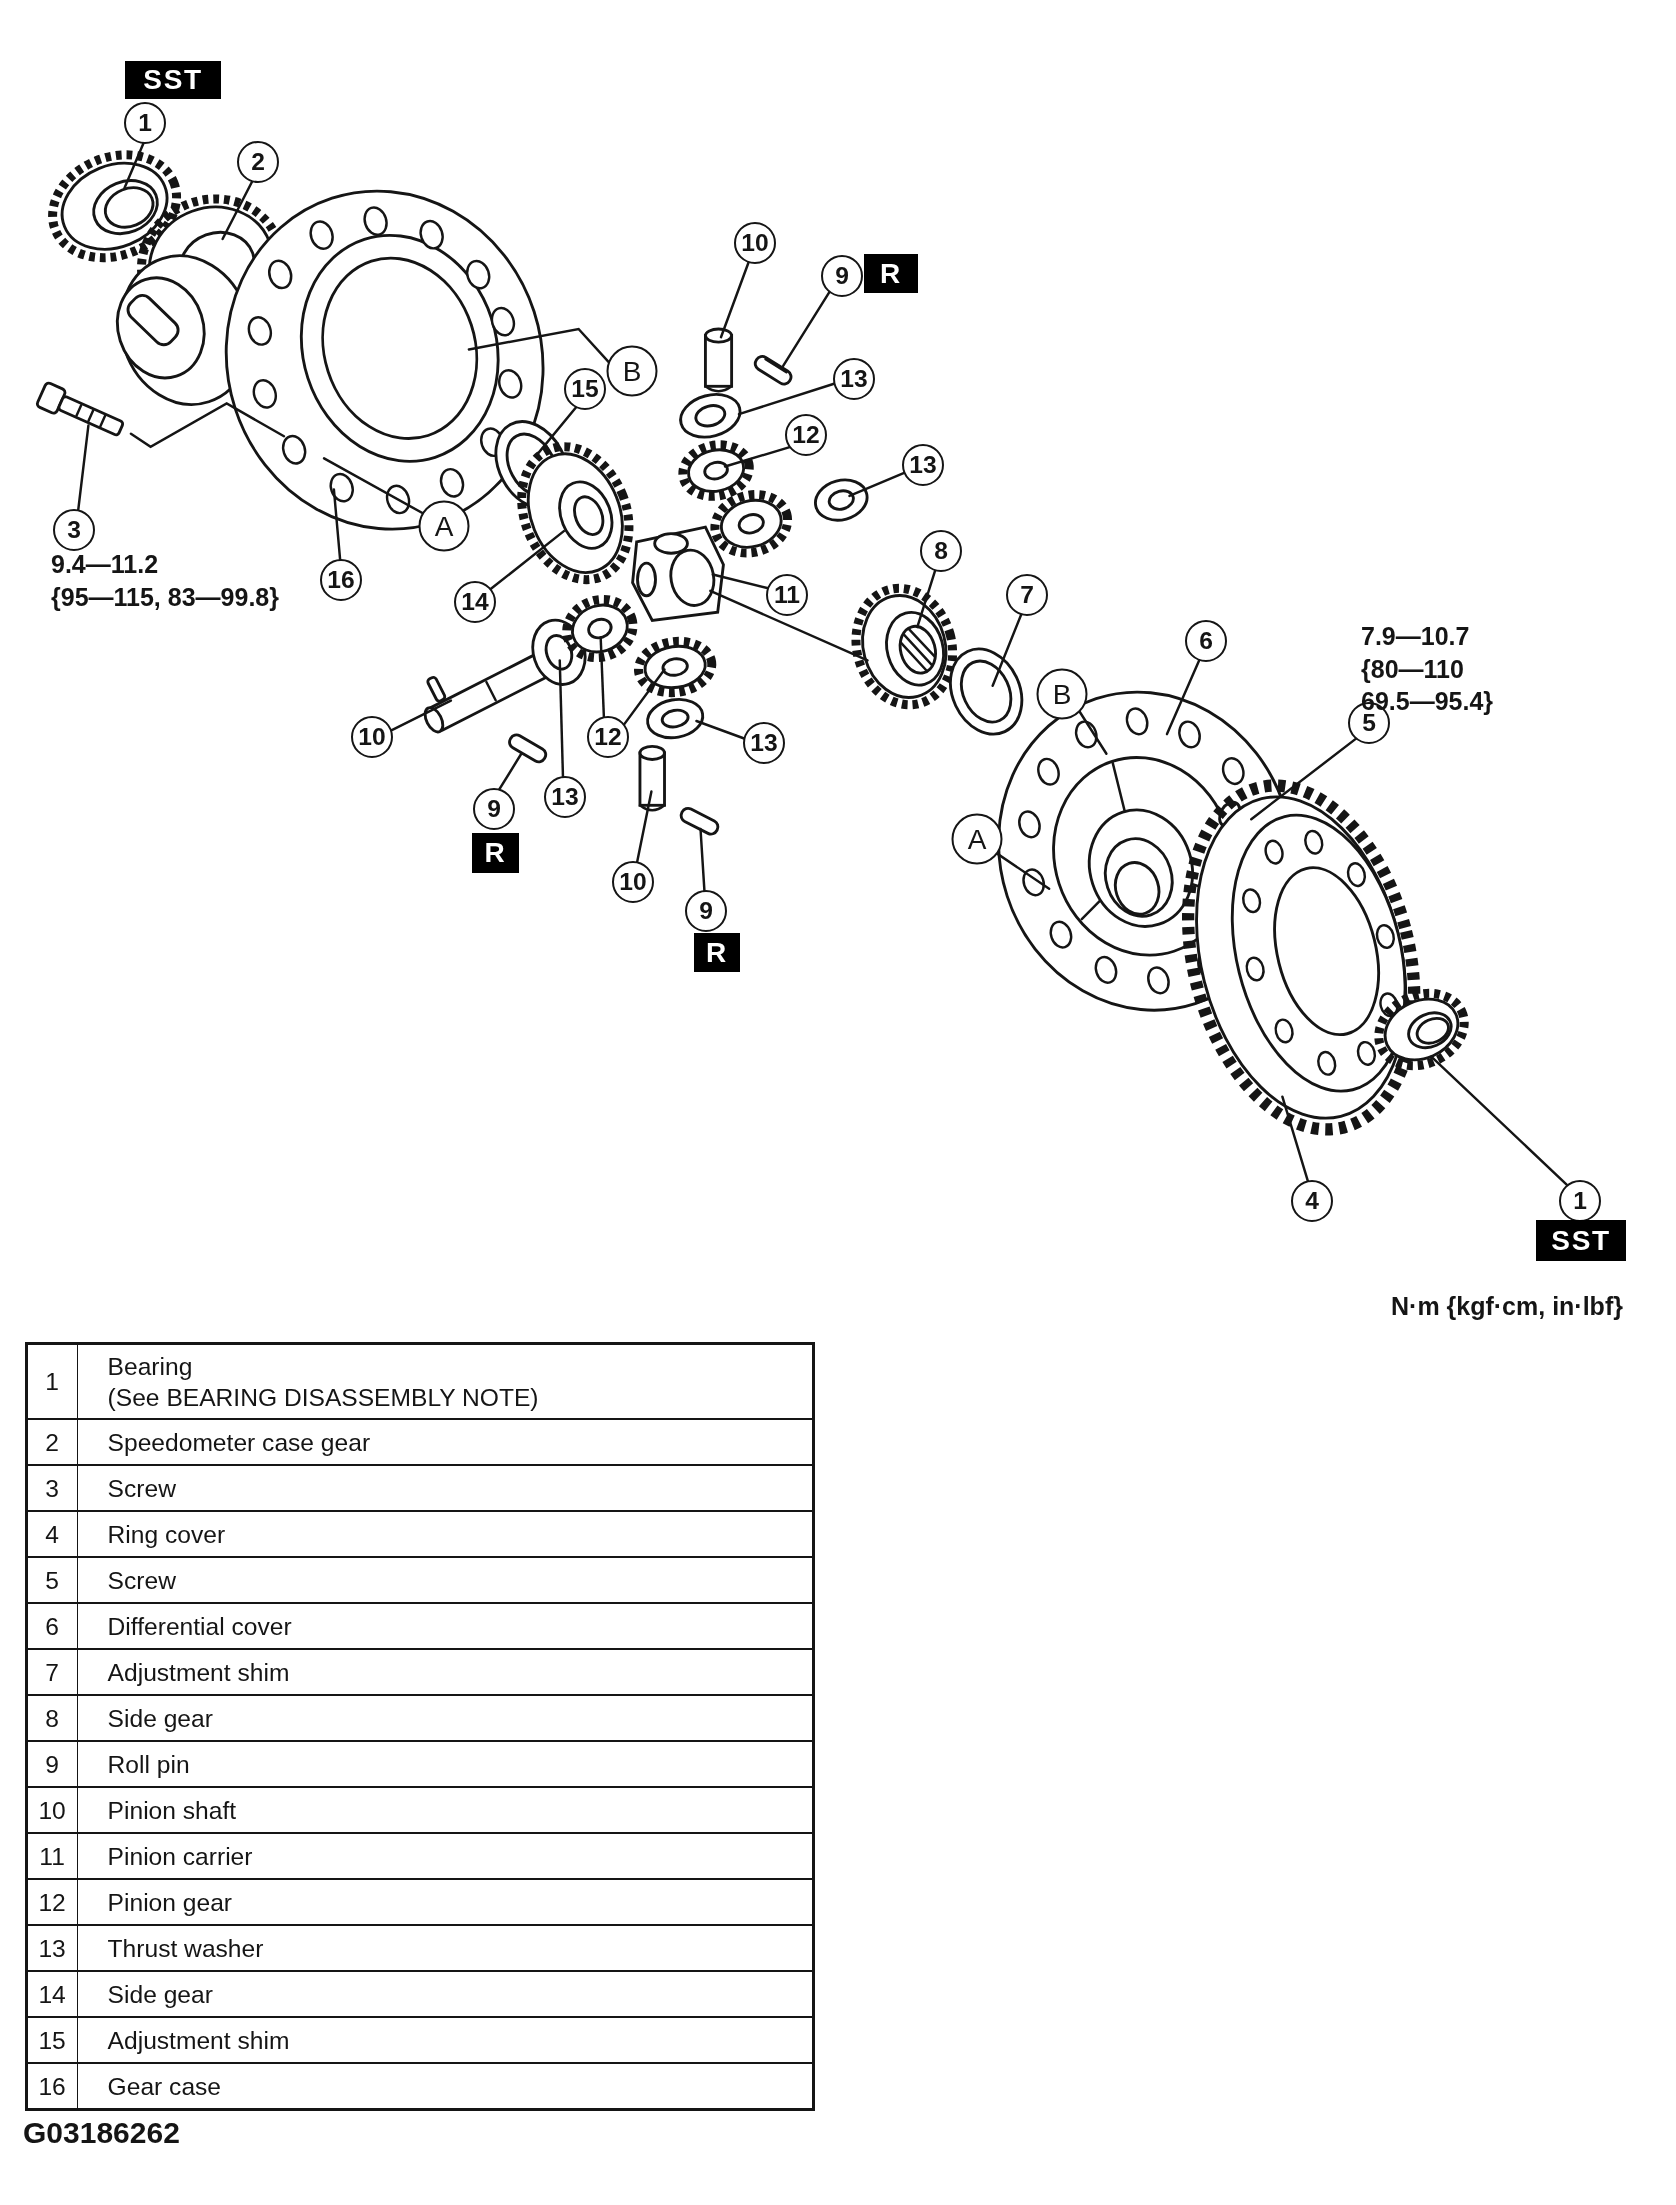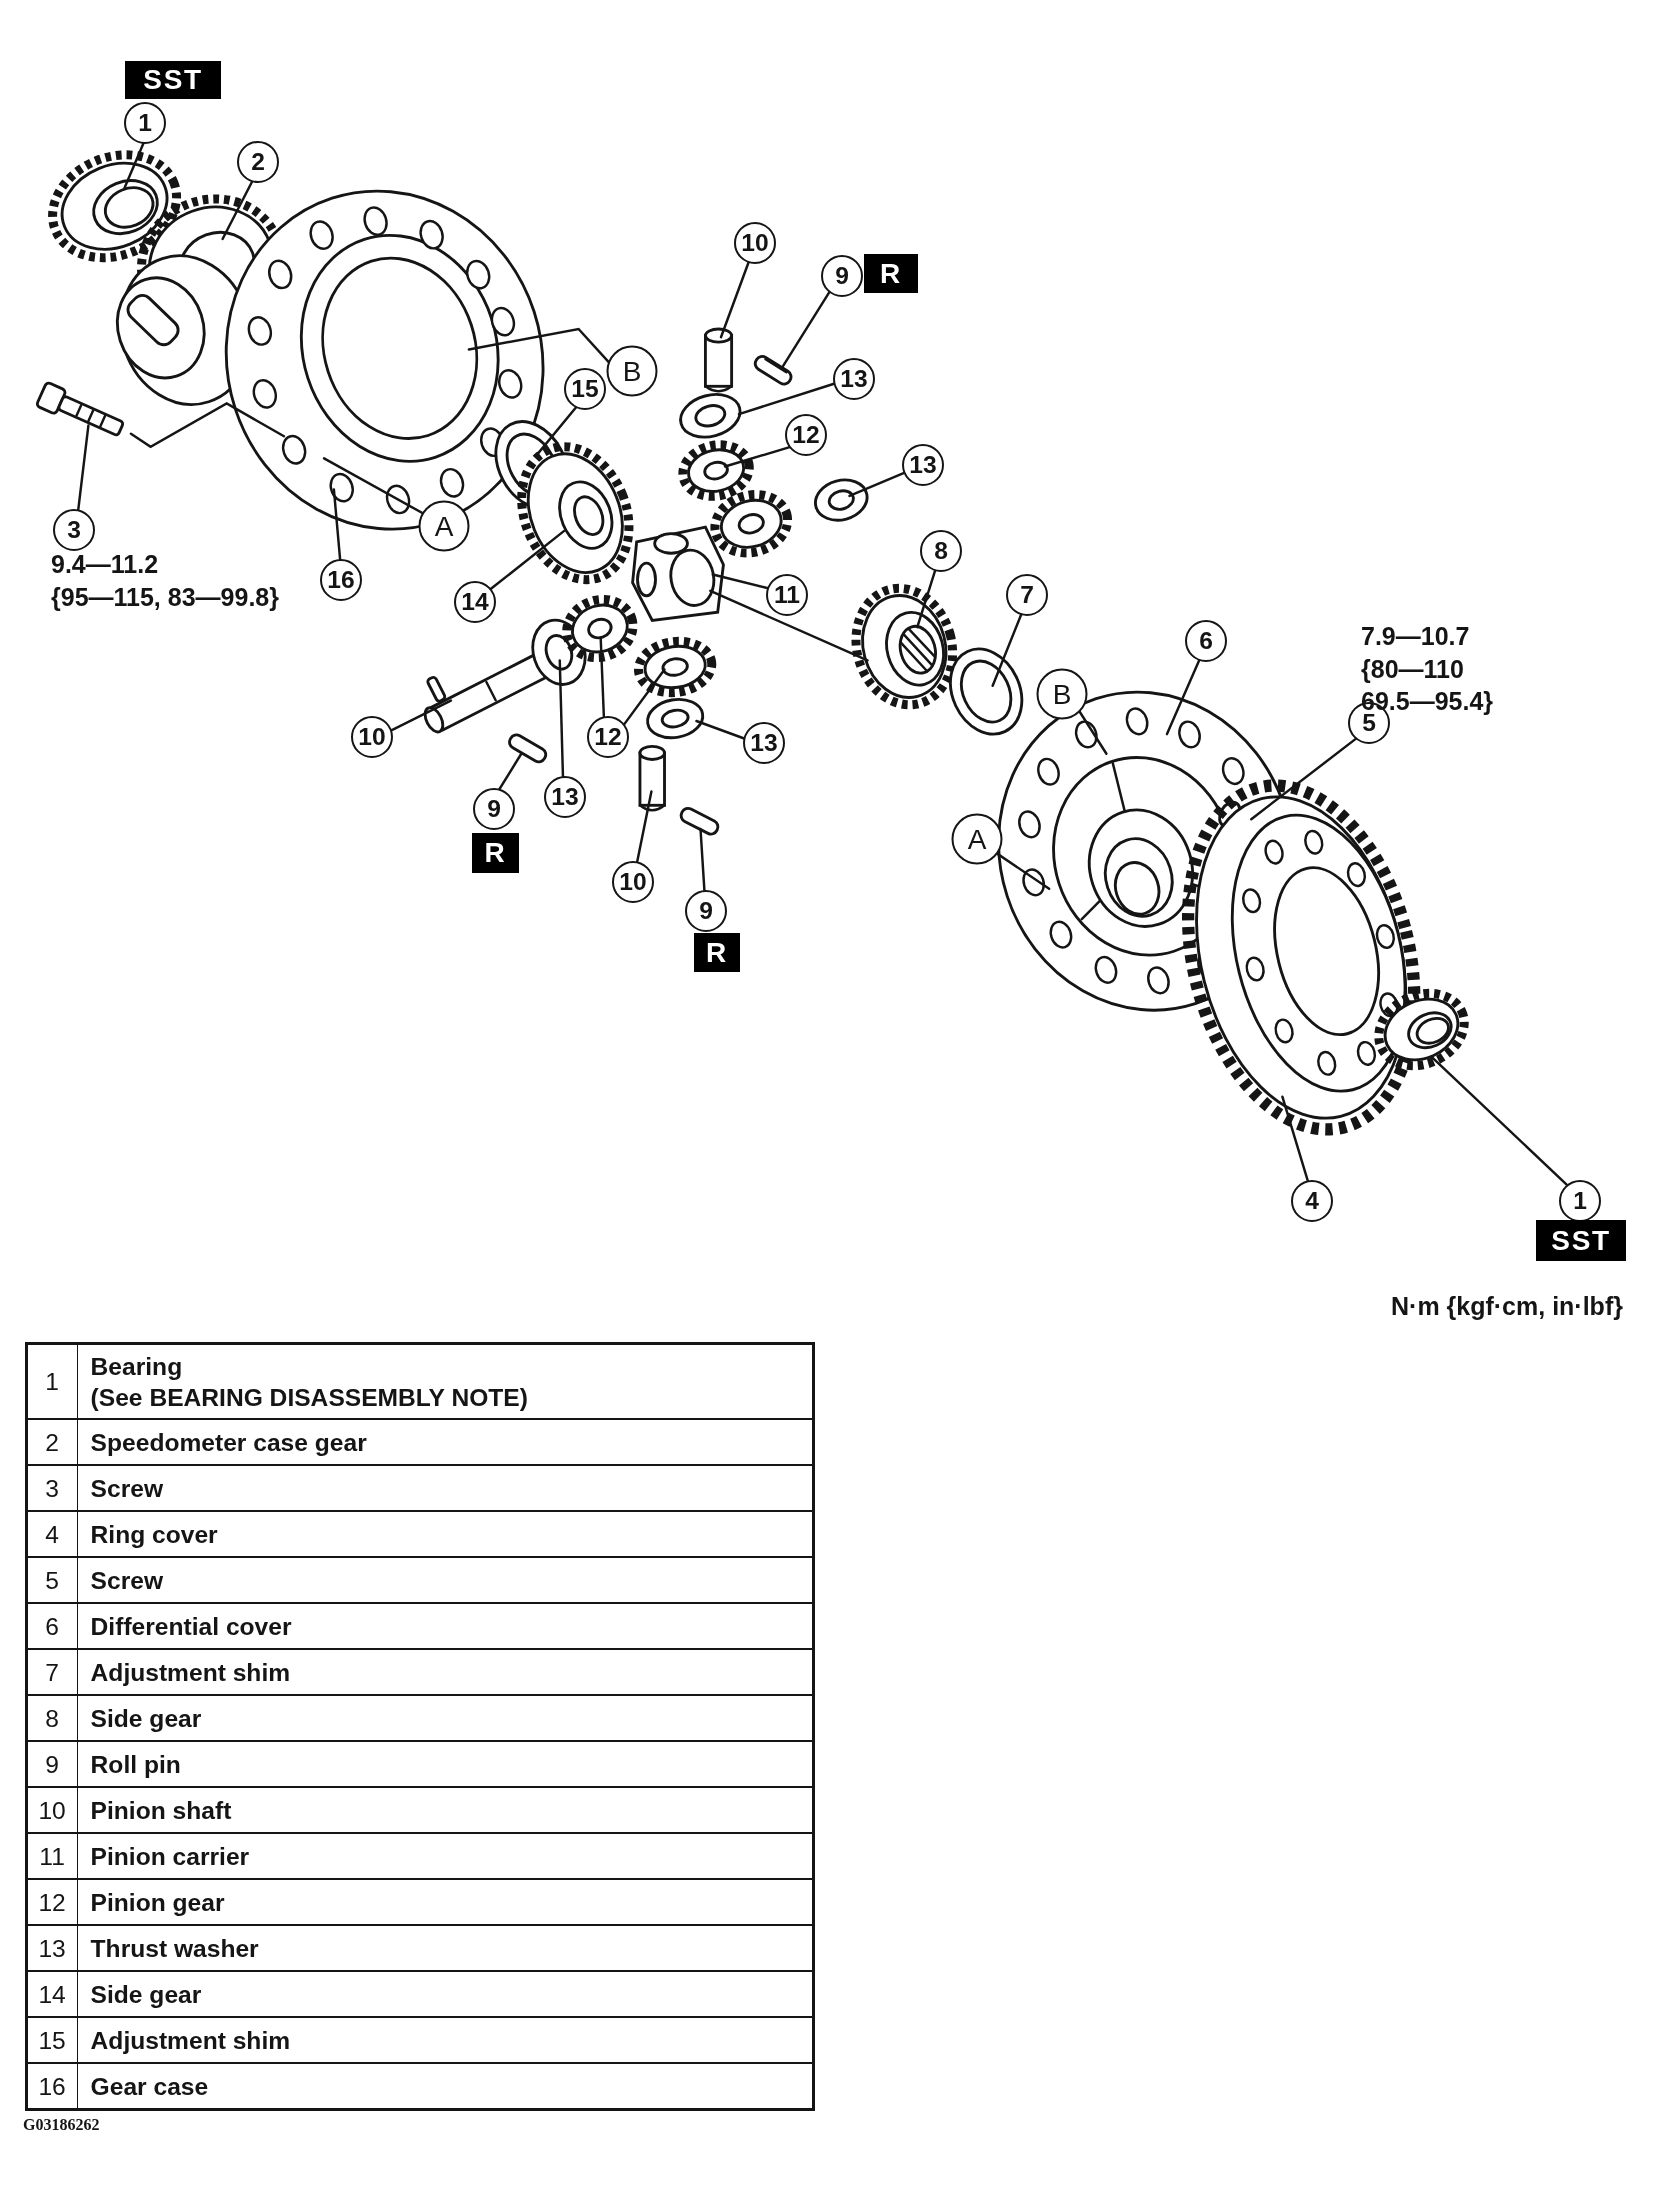--- a/index.html
+++ b/index.html
@@ -14,29 +14,29 @@
   
   .callout{position:absolute;width:38px;height:38px;transform:translate(-50%,-50%);
            border:2.5px solid #151515;border-radius:50%;background:#fff;
            display:flex;align-items:center;justify-content:center;
            font-size:24.6px;font-weight:600;line-height:1;}
   .callout.letter{width:47px;height:47px;font-size:28px;font-weight:500;}
   .tag-box{position:absolute;background:#000;color:#fff;display:flex;align-items:center;
            justify-content:center;font-weight:bold;font-size:28px;letter-spacing:1.6px;text-align:right;}
   .torque{position:absolute;font-weight:bold;font-size:25px;line-height:1.3;white-space:nowrap;}
   #units-note{position:absolute;left:1383px;top:1292px;font-weight:bold;font-size:25px;margin-left:8px;}
-  #figure-id{position:absolute;left:23px;top:2116px;font-size:16px;font-weight:bold;font-family:Liberation Serif, serif;}
+  #figure-id{position:absolute;left:23px;top:2116px;font-size:30px;font-weight:bold;}
   
   #parts-table{position:absolute;left:24.6px;top:1342px;width:790px;border-collapse:collapse;
                border:3.3px solid #151515;table-layout:fixed;}
   #parts-table td{border-top:2.5px solid #151515;border-bottom:2.5px solid #151515;
                   font-size:24.6px;line-height:31px;vertical-align:middle;
                   padding:5.7px 3.3px;box-sizing:border-box;}
   #parts-table td.col-num{width:51px;text-align:center;border-right:1.6px solid #151515;}
-  #parts-table td.col-name{padding-left:13px;font-weight:bold;}
+  #parts-table td.col-name{padding-left:30px;}
   #parts-table tr{height:46px;}
 </style>
 </head>
 <body>
 
 <div id="stage">
 
   <svg id="diagram-art" width="1676" height="1334" viewBox="0 0 2048 1630" xmlns="http://www.w3.org/2000/svg">
 
     <g transform="rotate(-22 140 252)">

